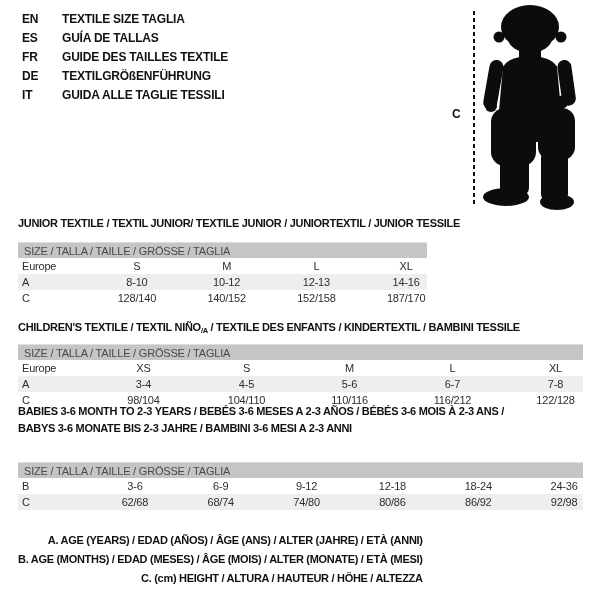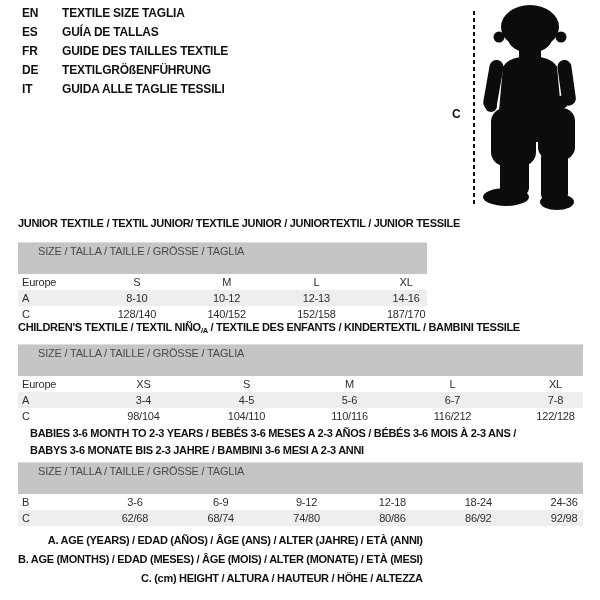--- a/index.html
+++ b/index.html
@@ -4,21 +4,21 @@
 <style>
   * { margin:0; padding:0; box-sizing:border-box; }
   html,body { background:#ffffff; }
   .canvas {
     position:relative; width:600px; height:600px; background:#ffffff;
     font-family:"Liberation Sans","DejaVu Sans",sans-serif;
     color:#1a1a1a; overflow:hidden;
   }
 
   
-  .lang-list { position:absolute; left:22px; top:4px; }
+  .lang-list { position:absolute; left:22px; top:10px; }
   .lang-row { display:grid; grid-template-columns:40px auto; height:19px; line-height:19px; }
   .lang-code, .lang-title { font-size:12px; font-weight:700; letter-spacing:-0.2px; color:#111; white-space:nowrap; }
 
   
   .measure-line {
     position:absolute; left:473px; top:11px; width:2px; height:195px;
     background:repeating-linear-gradient(to bottom,#101010 0 4px,transparent 4px 7px);
   }
   .figure-label { position:absolute; left:452px; top:107px; font-size:12px; font-weight:700; color:#111; }
   .baby-svg { position:absolute; left:478px; top:4px; }
@@ -26,22 +26,22 @@
   
   .section-title {
     position:absolute; left:18px; font-size:11px; font-weight:700;
     letter-spacing:-0.3px; color:#111; line-height:17px; white-space:nowrap;
   }
   .sub-a { font-size:7.5px; vertical-align:-2px; }
 
   
   .size-table { position:absolute; font-size:11px; letter-spacing:-0.2px; }
   .t-header {
-    height:32px; line-height:16px; background:#c5c5c5; border-top:1px solid #dedede;
-    color:#4a4a4a; padding-left:20px; font-weight:400; white-space:nowrap;
+    height:16px; line-height:16px; background:#c5c5c5; border-top:1px solid #dedede;
+    color:#4a4a4a; padding-left:6px; font-weight:400; white-space:nowrap;
   }
   .t-row { display:grid; height:16px; line-height:16px; color:#2d2d2d;gap:48px; }
   .t-row.stripe { background:#eeeeee; }
   .t-row .lbl { padding-left:4px; text-align:left; }
   .t-row .val { text-align:center; }
   .cols4 { grid-template-columns:50px repeat(4,1fr); }
   .cols5 { grid-template-columns:50px repeat(5,1fr); }
   .cols6 { grid-template-columns:50px repeat(6,1fr); }
 
   
@@ -149,21 +149,21 @@
     <div class="t-row cols5">
       <span class="lbl">C</span>
       <span class="val">98/104</span>
       <span class="val">104/110</span>
       <span class="val">110/116</span>
       <span class="val">116/212</span>
       <span class="val">122/128</span>
     </div>
   </div>
 
-  <div class="section-title" style="top:425px;margin-left:12px;">
+  <div class="section-title" style="top:403px;">
     <div>BABIES 3-6 MONTH TO 2-3 YEARS / BEBÉS 3-6 MESES A 2-3 AÑOS / BÉBÉS 3-6 MOIS À 2-3 ANS /</div>
     <div>BABYS 3-6 MONATE BIS 2-3 JAHRE / BAMBINI 3-6 MESI A 2-3 ANNI</div>
   </div>
   <div class="size-table" style="left:18px; top:462px; width:565px;">
     <div class="t-header">SIZE / TALLA / TAILLE / GRÖSSE / TAGLIA</div>
     <div class="t-row cols6">
       <span class="lbl">B</span>
       <span class="val">3-6</span>
       <span class="val">6-9</span>
       <span class="val">9-12</span>

